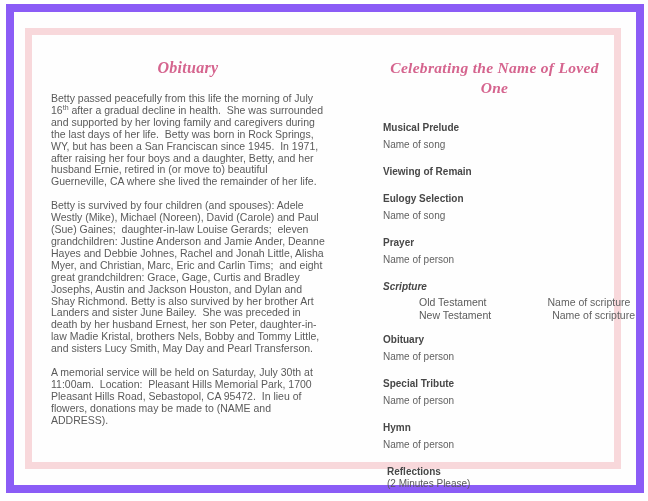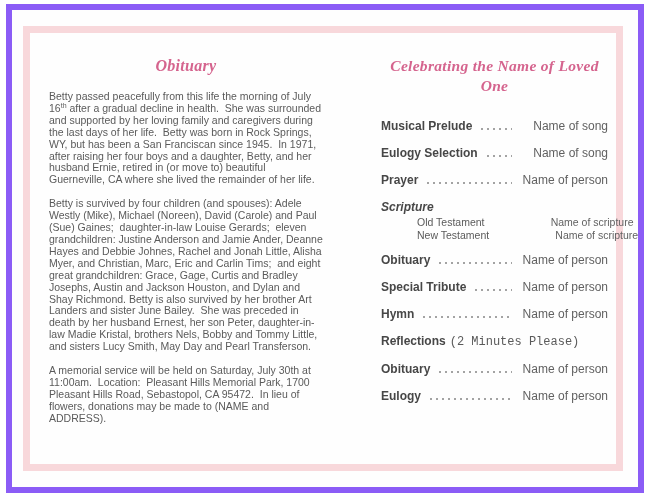--- a/index.html
+++ b/index.html
@@ -13,21 +13,21 @@
   }
   .stage {
     position: relative;
     width: 648px;
     height: 501px;
     background: #ffffff;
   }
   .sheet {
     position: absolute;
     left: 6px; top: 4px; right: 4px; bottom: 8px;
-    border: 6px solid #8b5cf6;
+    border: 8px solid #8b5cf6;
     background: #fefefe;
   }
   .frame {
     position: absolute;
     left: 11px; top: 16px; right: 15px; bottom: 16px;
     border: 7px solid #f8d8db;
   }
   .content {
     position: absolute;
     left: 0; top: 0; right: 0; bottom: 0;
@@ -62,52 +62,51 @@
   }
   .col-left sup {
     font-size: 7px;
     vertical-align: super;
     line-height: 0;
   }
 
   .po-row {
     display: flex;
     align-items: baseline;
-    font-size: 12px;
+    font-size: 10px;
     line-height: 12px;
     margin-bottom: 15px;
+    flex-direction: column;
   }
   .po-label {
     font-weight: bold;
     color: #474747;
     white-space: nowrap;
     flex: 0 0 auto;
   }
   .po-suffix {
     color: #5a5a5a;
     margin-left: 4px;
     white-space: nowrap;
-    font-family: Liberation Mono, monospace;
   }
   .po-leader {
     flex: 1 1 auto;
     align-self: flex-end;
     height: 4px;
     margin: 0 8px 1px 7px;
     background-image: radial-gradient(circle, #a3a3a3 1px, rgba(0,0,0,0) 1.1px);
     background-size: 6px 4px;
     background-repeat: repeat-x;
     background-position: left bottom;
   }
   .po-value {
     flex: 0 0 auto;
     width: 88px;
     color: #616161;
     white-space: nowrap;
-    text-align: right;
   }
   .po-row.plain { margin-bottom: 15px; }
   .po-row.group-head { margin-bottom: 3px; font-style: italic; }
   .po-subrow {
     display: flex;
     align-items: baseline;
     font-size: 10.5px;
     line-height: 13px;
     margin: 0 0 0 36px;
     gap: 23px;
@@ -138,20 +137,23 @@
         <div class="col-right">
           <h2 class="script-title">Celebrating the Name of Loved One</h2>
 
           <div class="po-row">
             <span class="po-label">Musical Prelude</span>
             <span class="po-leader"></span>
             <span class="po-value">Name of song</span>
           </div>
 
 
+          <div class="po-row plain">
+            <span class="po-label">Viewing of Remain</span>
+          </div>
 
 
           <div class="po-row">
             <span class="po-label">Eulogy Selection</span>
             <span class="po-leader"></span>
             <span class="po-value">Name of song</span>
           </div>
 
           <div class="po-row">
             <span class="po-label">Prayer</span>

